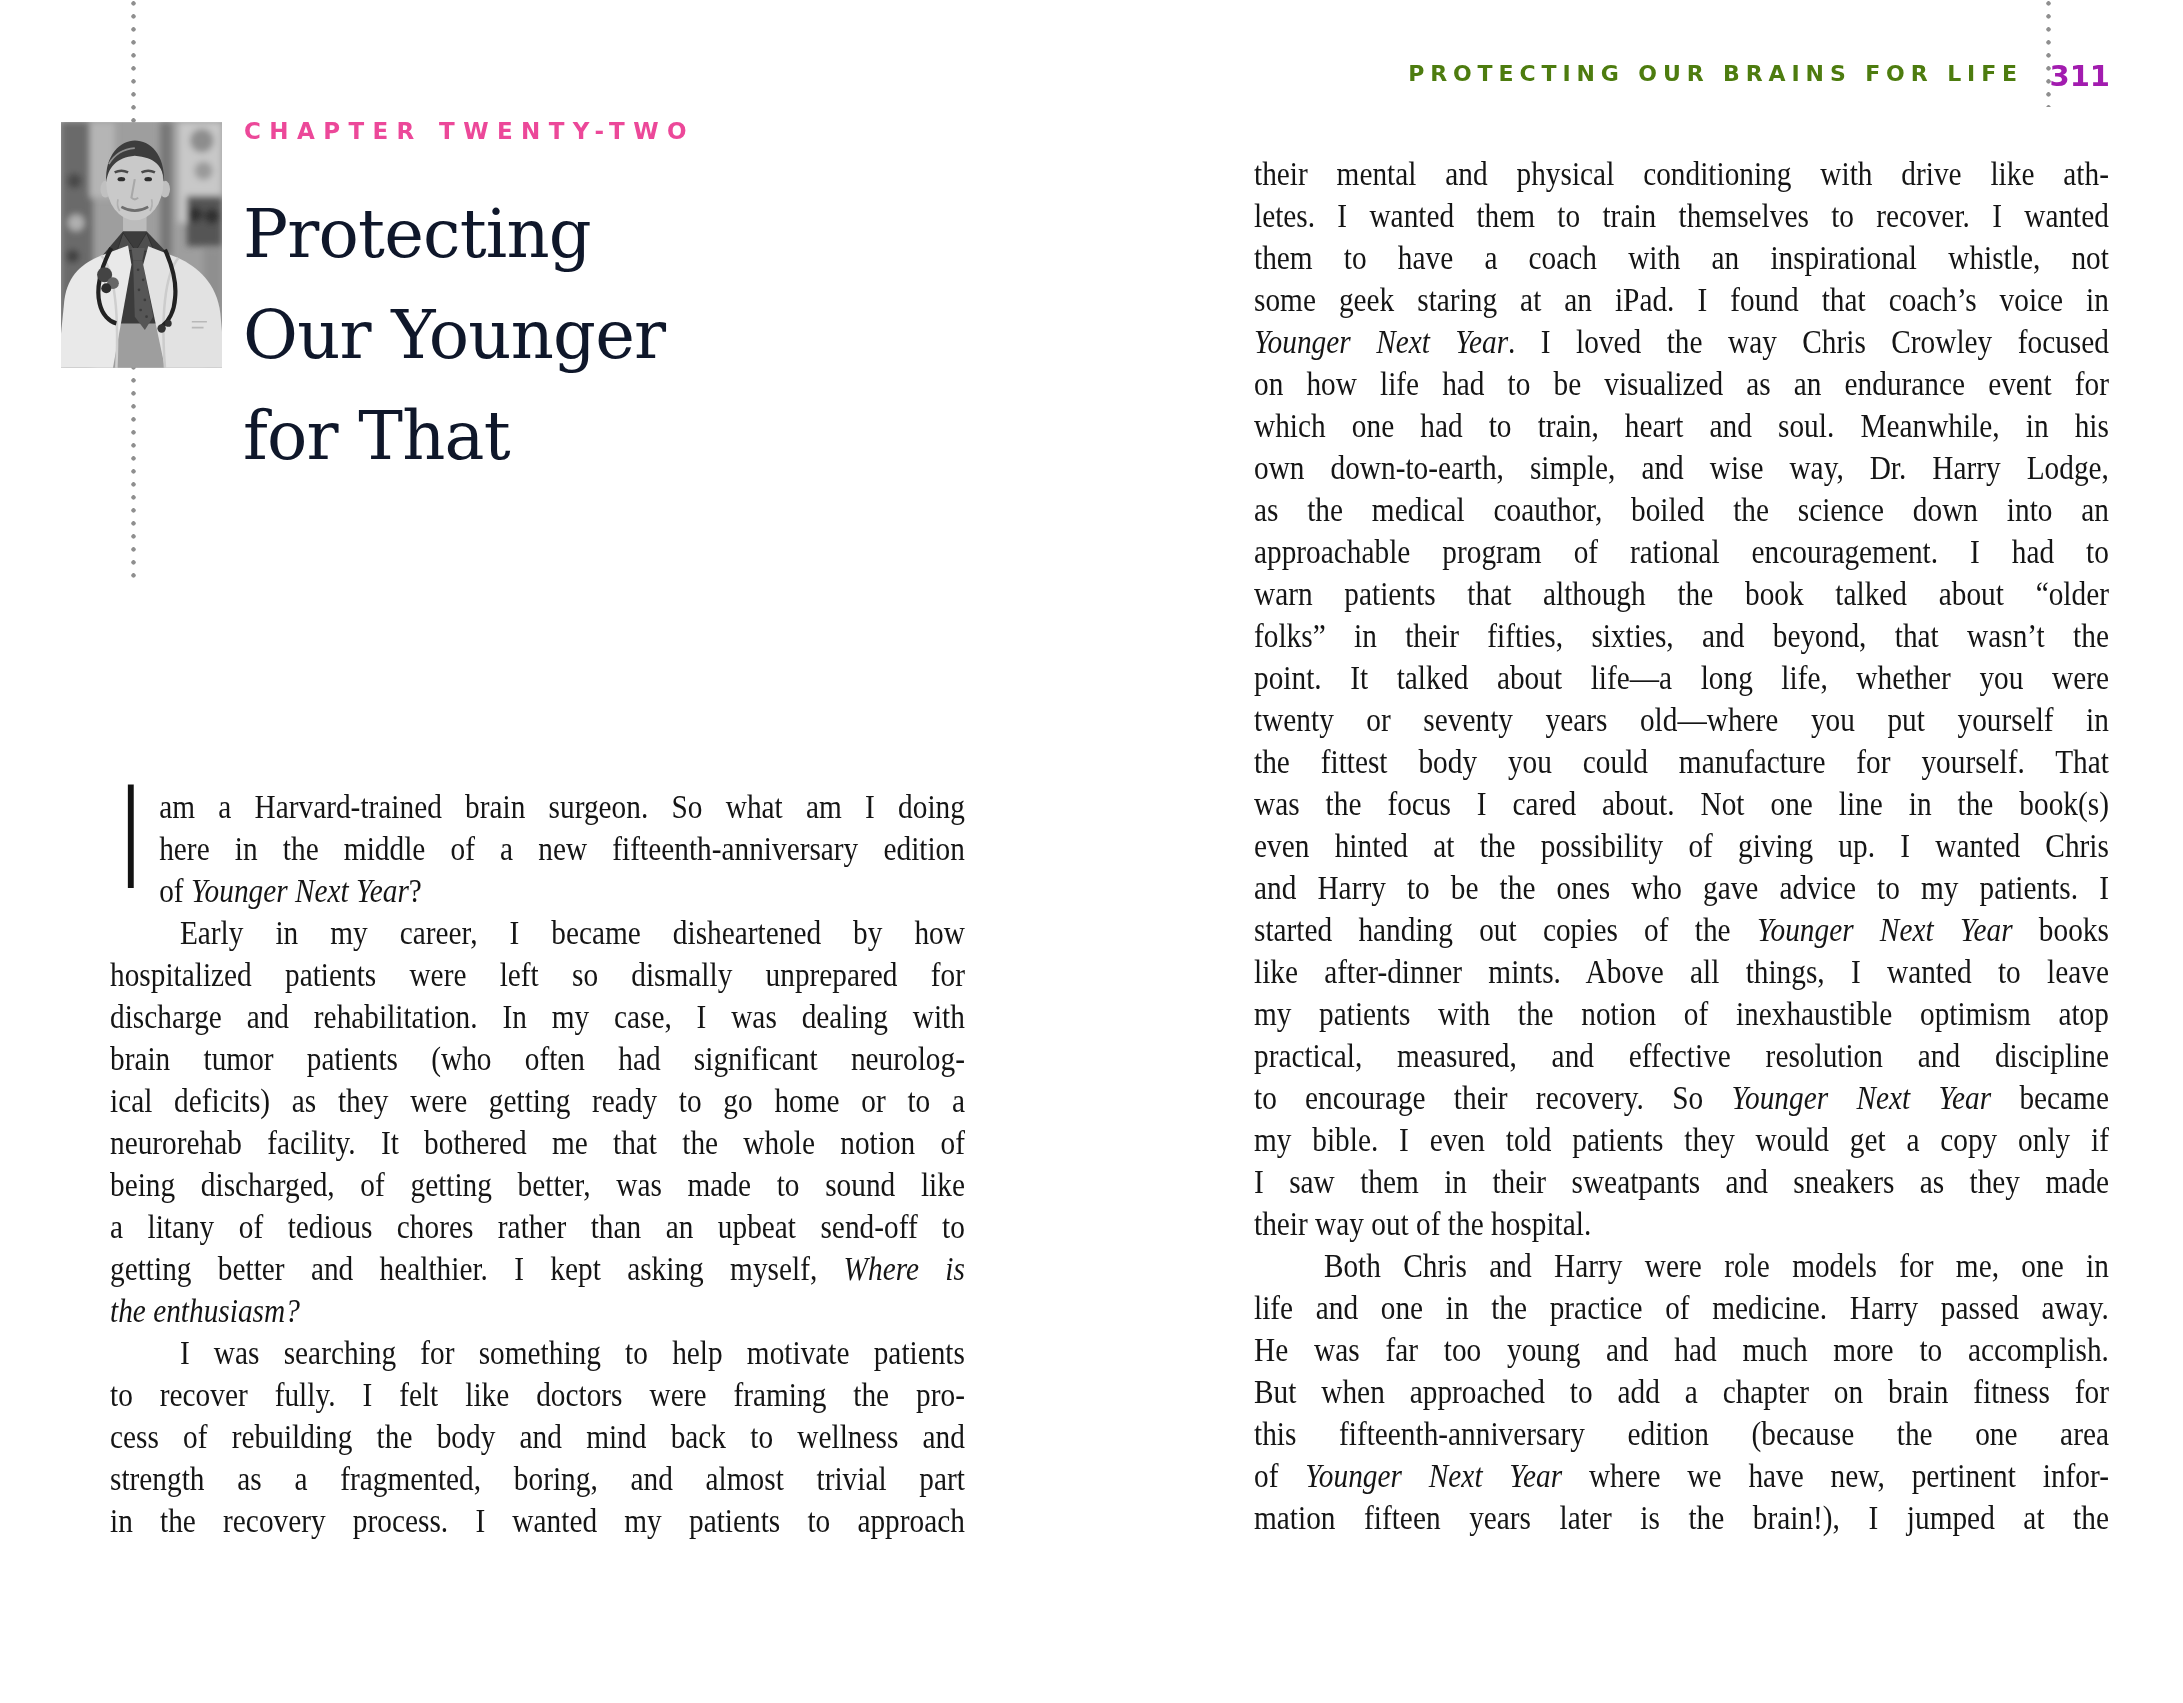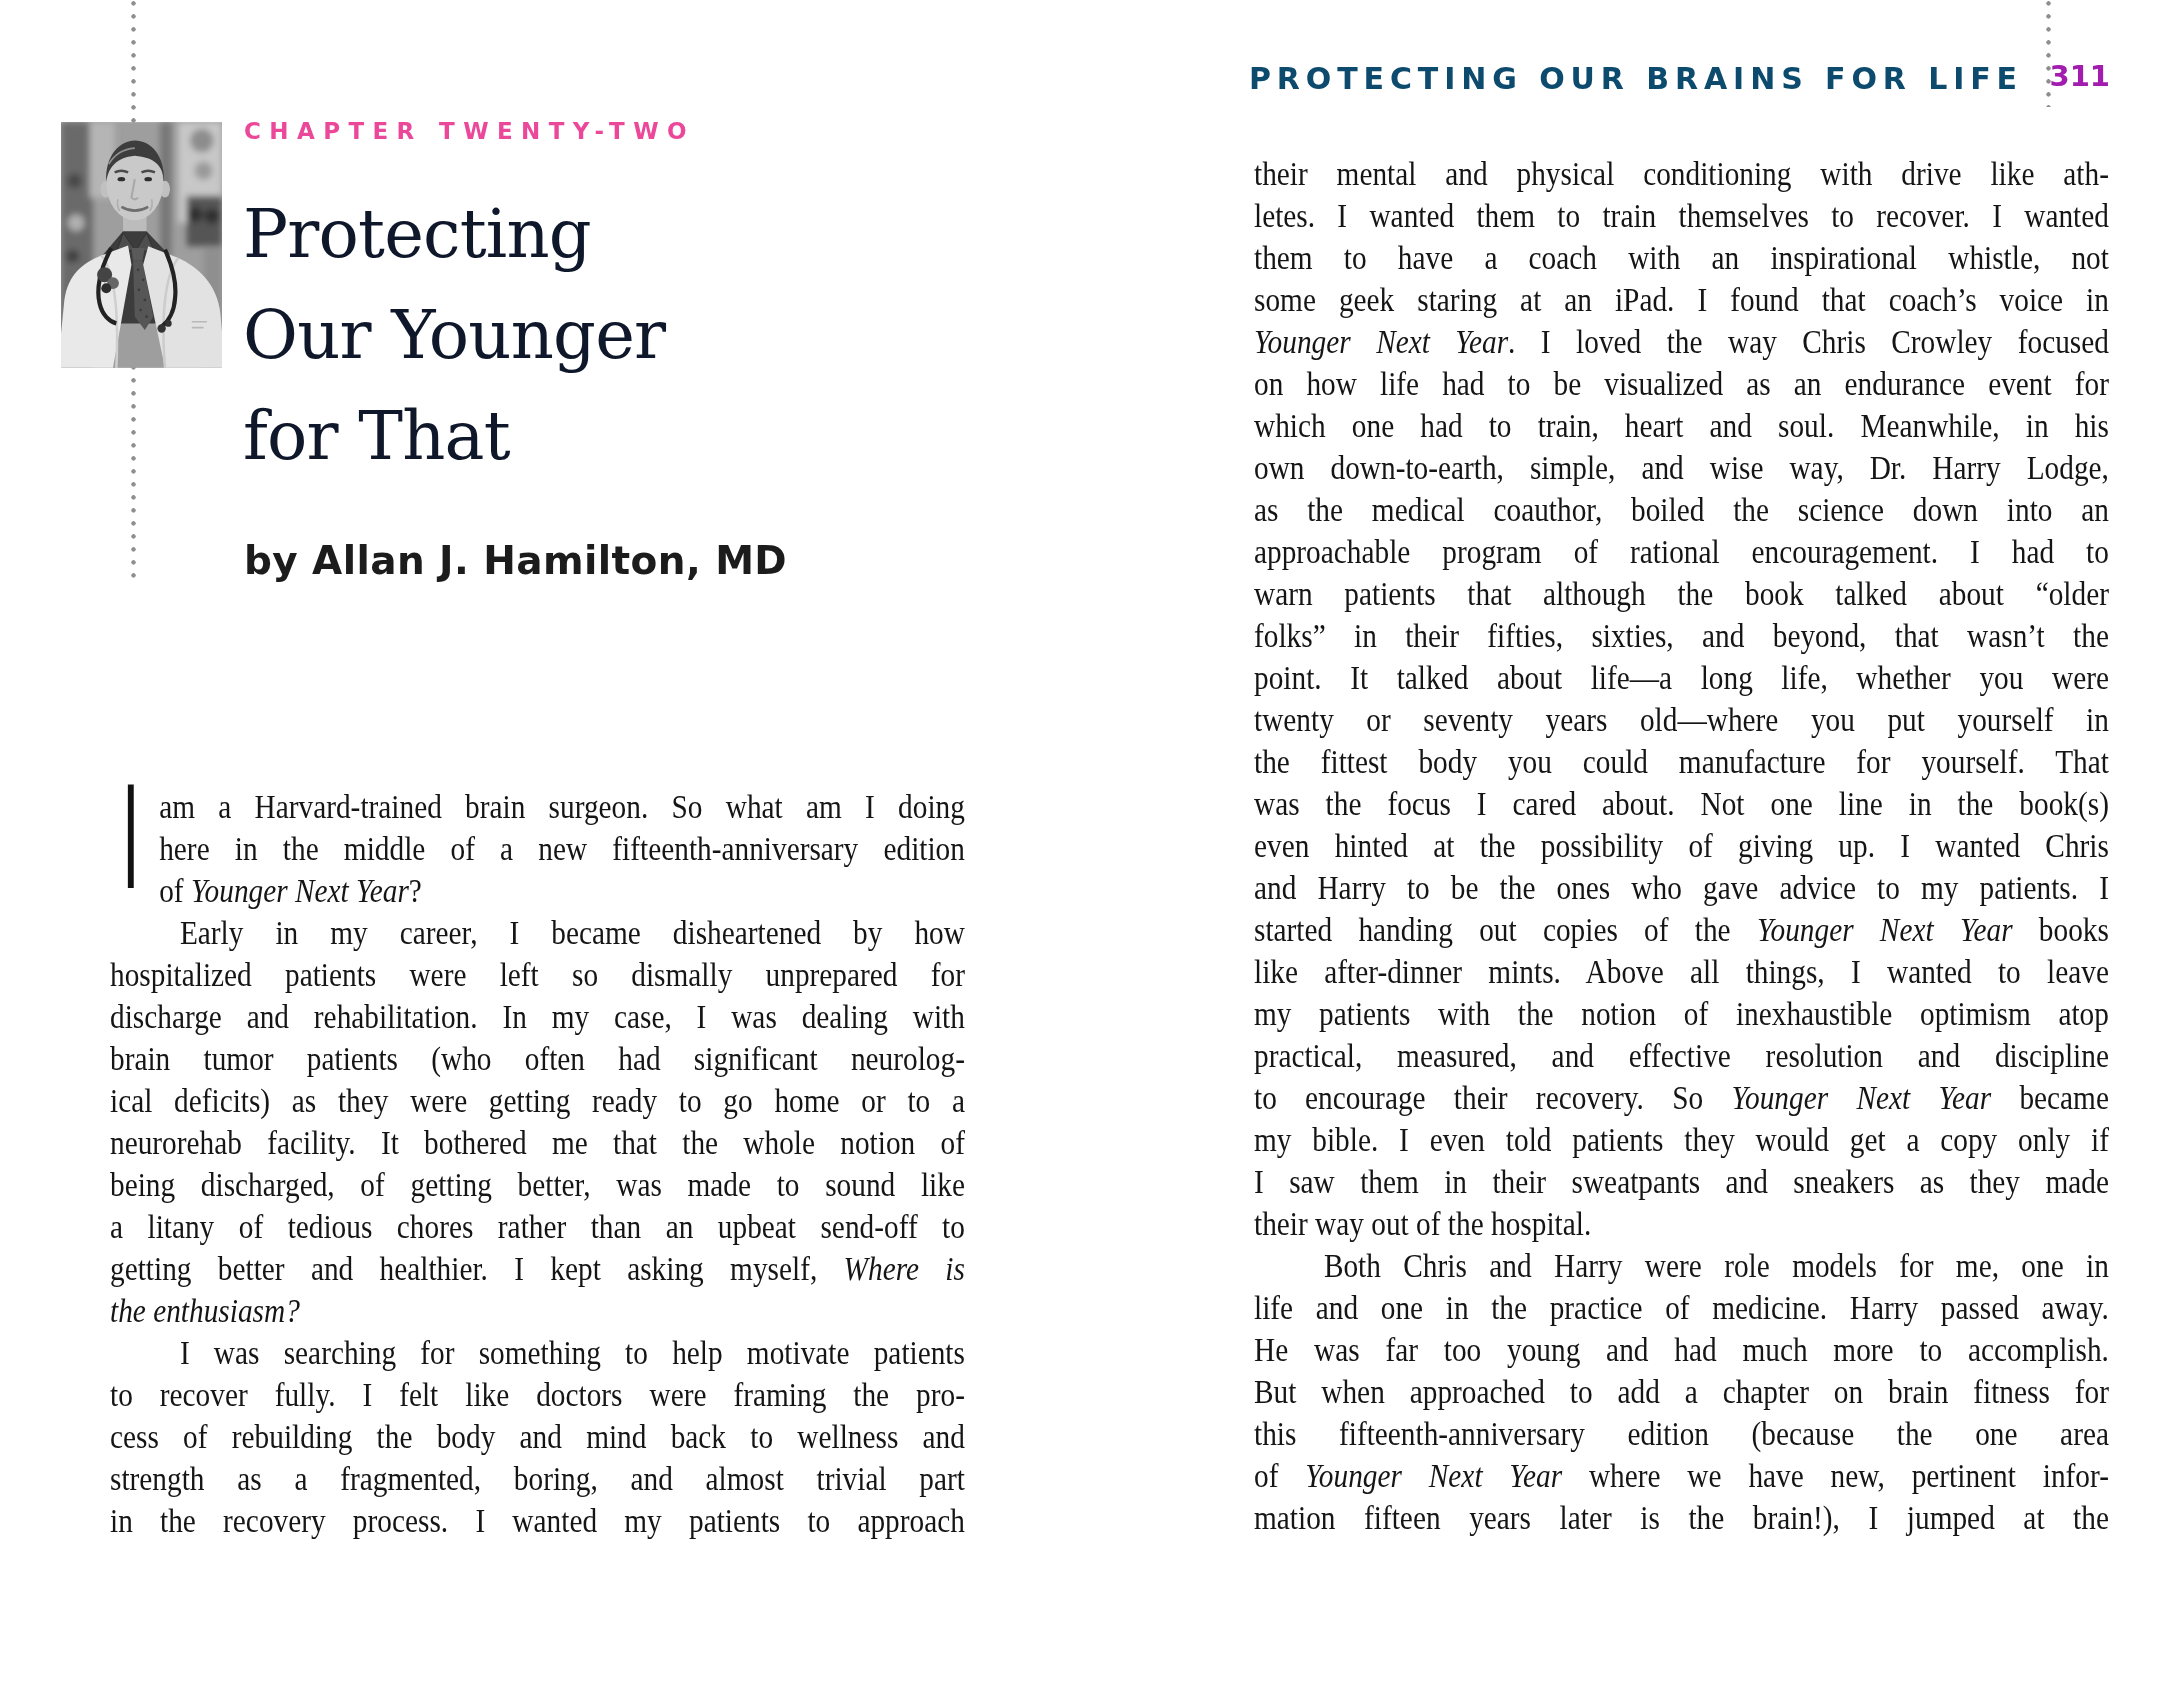--- a/index.html
+++ b/index.html
@@ -7,21 +7,21 @@
         font-family:"Liberation Serif",serif;color:#151515;}
 
   
   .vdots{position:absolute;width:5px;background-image:radial-gradient(circle at 2.5px 3.4px,#8f8f8f 1.9px,rgba(0,0,0,0) 2.5px);
          background-size:5px 13px;background-repeat:repeat-y;}
   #rule-left{left:131px;top:0;height:579px;}
   #rule-head{left:2046px;top:0;height:107px;}
 
   
   #rh-title{position:absolute;top:61px;right:160px;font-family:"DejaVu Sans",sans-serif;
-            font-weight:700;font-size:30px;letter-spacing:5.9px;color:#0c4a6e;white-space:nowrap;margin-left:27px;}
+            font-weight:700;font-size:22px;letter-spacing:5.9px;color:#4d7c0f;white-space:nowrap;margin-left:27px;}
   #rh-num{position:absolute;top:59px;right:73px;font-family:"DejaVu Sans",sans-serif;
           font-weight:700;font-size:29px;color:#a21caf;}
 
   
   #photo{position:absolute;left:61px;top:122px;width:161px;height:246px;overflow:hidden;}
   #photo svg{display:block;}
 
   
   #chap-label{position:absolute;left:244px;top:118px;font-family:"DejaVu Sans",sans-serif;
               font-weight:700;font-size:23px;letter-spacing:8.4px;color:#ec4899;white-space:nowrap;}
@@ -125,21 +125,20 @@
   </div>
 
   <div id="chap-label">CHAPTER TWENTY-TWO</div>
 
   <div id="title">
     <div>Protecting</div>
     <div>Our Younger</div>
     <div>for That</div>
   </div>
 
-  <div id="byline">by Allan J. Hamilton, MD</div>
 
   <div id="dropcap">I</div>
 
   <div class="tcol" id="col-left">
       <div class="tline drop-ind"><span>am a Harvard-trained brain surgeon. So what am I doing</span></div>
       <div class="tline drop-ind"><span>here in the middle of a new fifteenth-anniversary edition</span></div>
       <div class="tline p-last drop-ind"><span>of </span><span class="it">Younger Next Year</span><span>?</span></div>
       <div class="tline p-first"><span>Early in my career, I became disheartened by how</span></div>
       <div class="tline"><span>hospitalized patients were left so dismally unprepared for</span></div>
       <div class="tline"><span>discharge and rehabilitation. In my case, I was dealing with</span></div>

